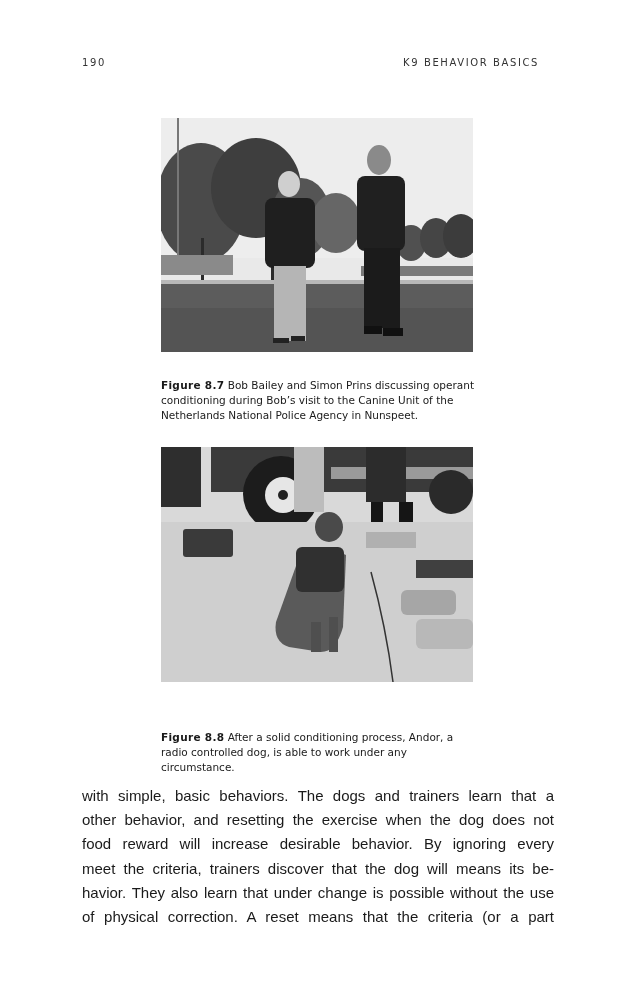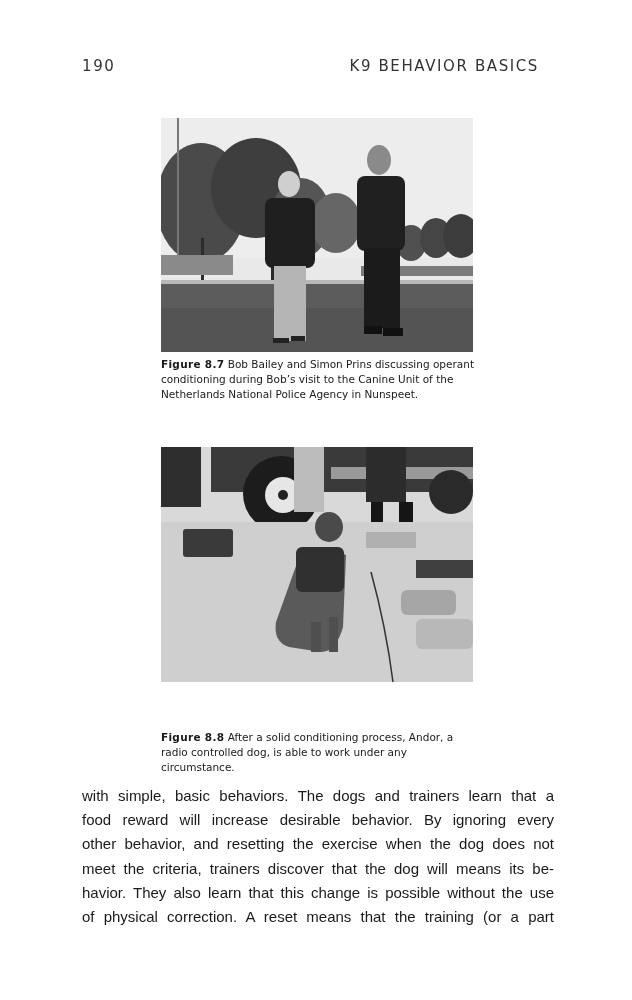--- a/index.html
+++ b/index.html
@@ -1,30 +1,30 @@
 <!DOCTYPE html>
 <html><head>
 <meta charset="utf-8">
 <style>
   html, body { margin: 0; padding: 0; background: #ffffff; }
   body { width: 632px; height: 1000px; position: relative; overflow: hidden; color: #1a1a1a; }
   .running-head { position: absolute; top: 57px; left: 82px; right: 78px; height: 14px;
-    font-family: "DejaVu Sans", sans-serif; font-size: 15px; letter-spacing: 1.6px; color: #333; }
+    font-family: "DejaVu Sans", sans-serif; font-size: 10px; letter-spacing: 1.6px; color: #333; }
   .running-head .folio { position: absolute; left: 0; top: 0; }
   .running-head .title { position: absolute; right: 15px; top: 0; }
 
   .figure-photo { position: absolute; left: 161px; width: 312px; overflow: hidden; background: #888; }
   #photo1 { top: 118px; height: 234px; }
   #photo2 { top: 447px; height: 235px; }
   .figure-photo svg { display: block; width: 100%; height: 100%; }
 
   .caption { position: absolute; left: 161px; width: 320px;
     font-family: "DejaVu Sans", sans-serif; font-size: 10.5px; line-height: 15px; color: #1a1a1a; }
   .caption .label { font-weight: bold; letter-spacing: 0.3px; }
-  #cap1 { top: 357px; }
+  #cap1 { top: 378px; }
   #cap2 { top: 690px; width: 300px; margin-top: 40px; }
 
   .body-text { position: absolute; left: 82px; width: 472px; top: 784px;
     font-family: Liberation Sans, sans-serif; font-size: 15px; line-height: 24.2px;
     text-align: justify; color: #1a1a1a; }
   .body-text .line { display: block; text-align: justify; text-align-last: justify; white-space: nowrap; }
 </style>
 </head>
 <body>
 
@@ -118,18 +118,18 @@
   </svg>
 </div>
 
 <div class="caption" id="cap2">
   <span class="label">Figure 8.8</span>
   <span>After a solid conditioning process, Andor, a radio controlled dog, is able to work under any circumstance.</span>
 </div>
 
 <div class="body-text">
   <span class="line">with simple, basic behaviors. The dogs and trainers learn that a</span>
+  <span class="line">other behavior, and resetting the exercise when the dog does not</span>
   <span class="line">food reward will increase desirable behavior. By ignoring every</span>
-  <span class="line">other behavior, and resetting the exercise when the dog does not</span>
   <span class="line">meet the criteria, trainers discover that the dog will means its be-</span>
-  <span class="line">havior. They also learn that this change is possible without the use</span>
-  <span class="line">of physical correction. A reset means that the training (or a part</span>
+  <span class="line">havior. They also learn that under change is possible without the use</span>
+  <span class="line">of physical correction. A reset means that the criteria (or a part</span>
 </div>
 
 </body></html>

